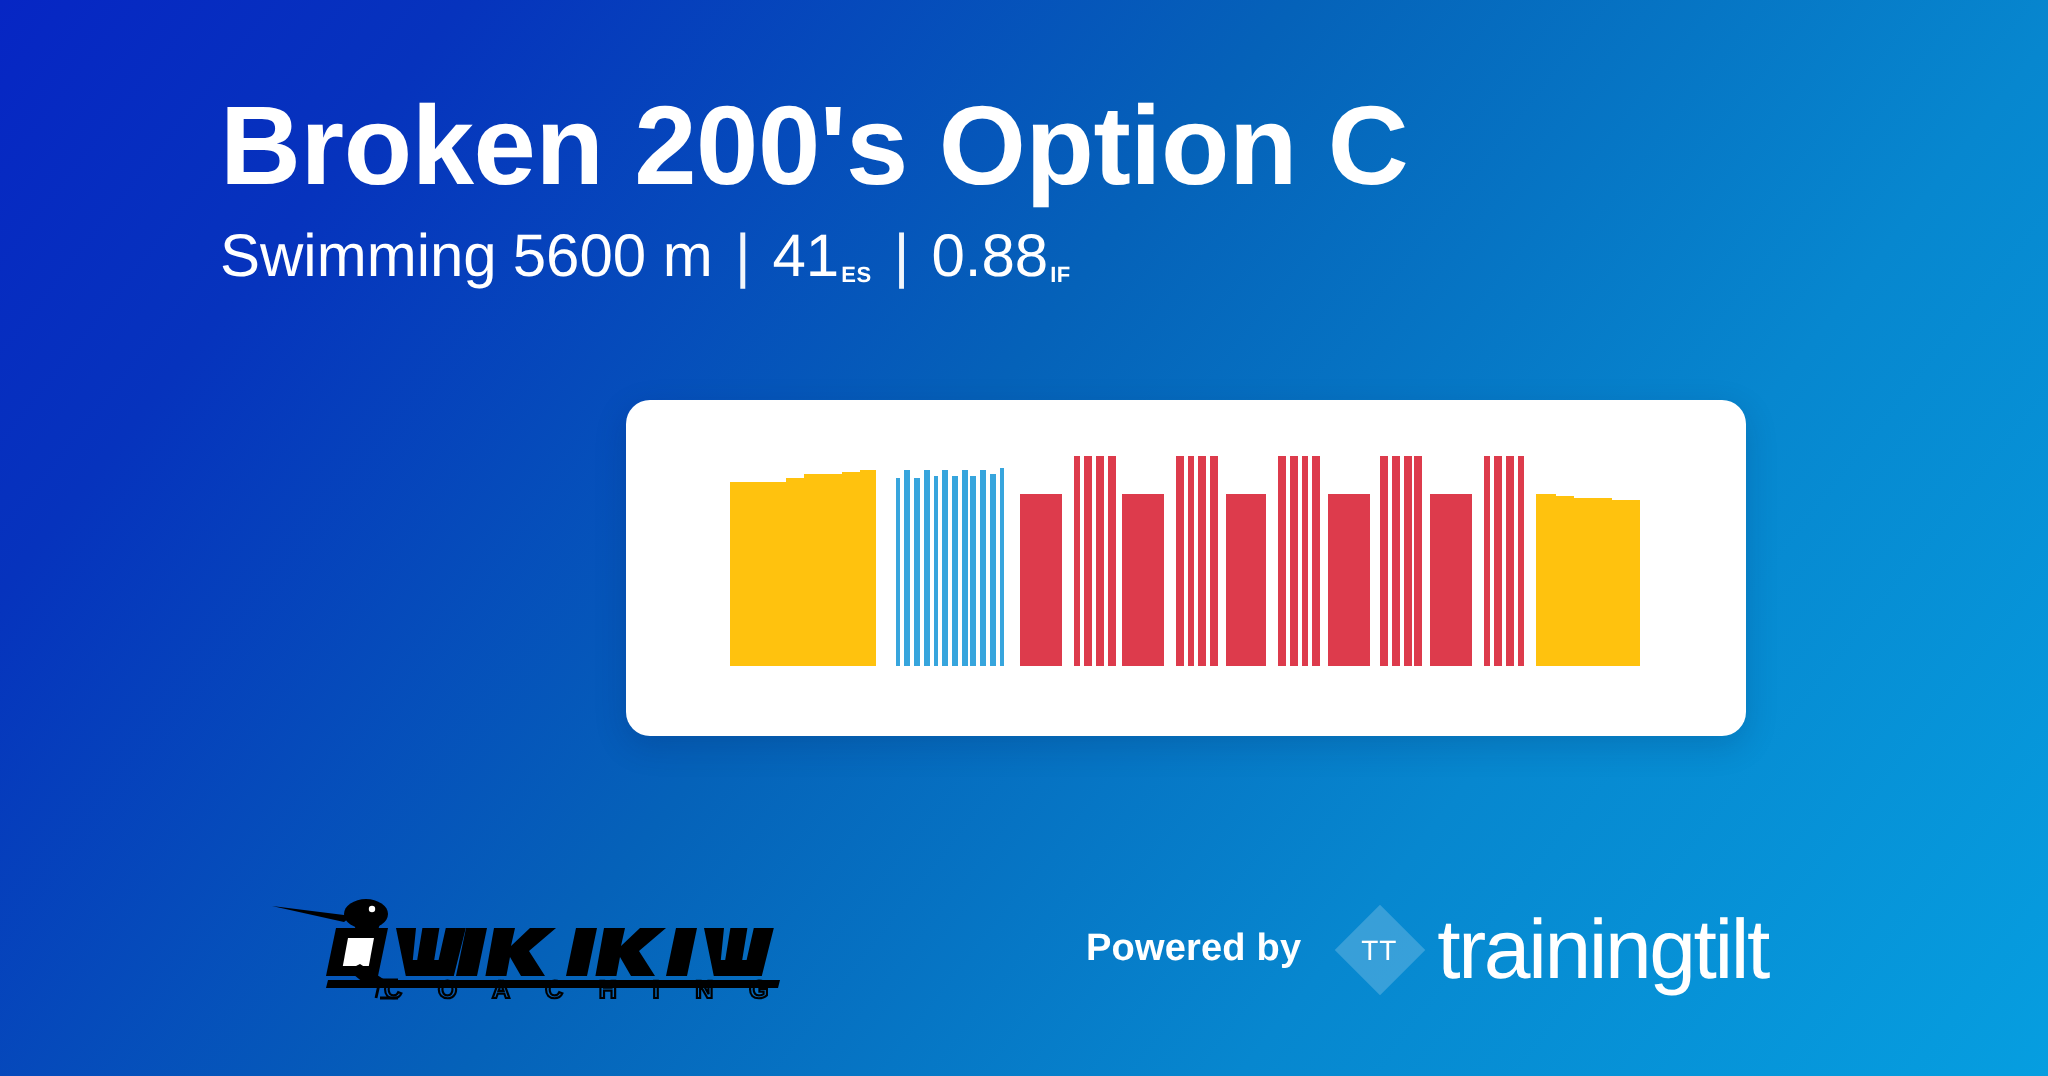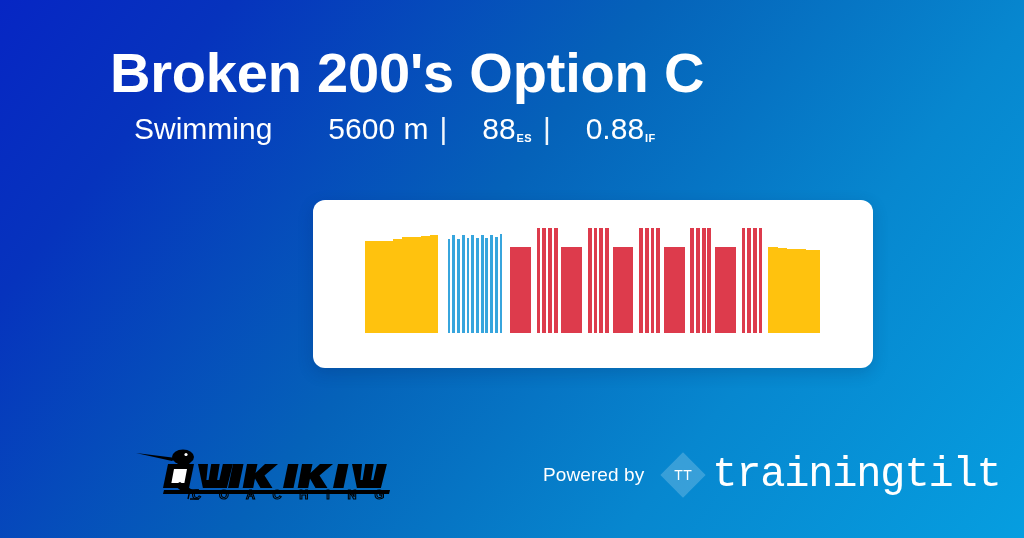--- a/index.html
+++ b/index.html
@@ -39,21 +39,21 @@
   .subtitle {
     margin-top: 9px;
     color: #ffffff;
     font-size: 30px;
     font-weight: 400;
     line-height: 1.1;
     white-space: nowrap;
     display: flex;
     align-items: baseline;
   }
-  .sub-seg { display: inline-block; margin-left: 24px; }
+  .sub-seg { display: inline-block; }
   .sub-sep {
     display: inline-block;
     padding: 0 11px;
     font-weight: 300;
     opacity: 0.95;
   }
   .sub-sub {
     font-size: 11px;
     font-weight: 700;
     letter-spacing: 0.3px;
@@ -103,21 +103,21 @@
   .powered {
     position: absolute;
     left: 543px;
     top: 452px;
     display: flex;
     align-items: center;
   }
   .powered-text {
     color: #ffffff;
     font-size: 19px;
-    font-weight: 400;
+    font-weight: 700;
     letter-spacing: 0.1px;
     white-space: nowrap;
   }
   .tt-diamond {
     position: relative;
     width: 46px;
     height: 46px;
     margin-left: 16px;
     flex: 0 0 auto;
   }
@@ -145,36 +145,36 @@
     letter-spacing: 0.5px;
   }
   .tilt-word {
     margin-left: 6px;
     color: #ffffff;
     font-size: 42px;
     font-weight: 400;
     letter-spacing: -1.2px;
     line-height: 1;
     white-space: nowrap;
-    font-family: Liberation Mono, monospace;
+    font-family: Liberation Sans, sans-serif;
   }
 </style>
 </head>
 <body>
 
 <div id="poster">
 
   <div class="header">
     <div class="title">Broken 200's Option C</div>
     <div class="subtitle">
       <span class="sub-seg">Swimming</span>
       <span class="sub-seg" style="width:8px"></span>
       <span class="sub-seg">5600 m</span>
       <span class="sub-sep">|</span>
-      <span class="sub-seg">88</span>
+      <span class="sub-seg">41</span>
       <span class="sub-sub">ES</span>
       <span class="sub-sep">|</span>
       <span class="sub-seg">0.88</span>
       <span class="sub-sub">IF</span>
     </div>
   </div>
 
   <div class="card">
     <div class="chart" id="chart">
         <div class="bar" style="width: 6.04167%; height: 85.5%; background: rgb(255, 194, 14);"></div>

